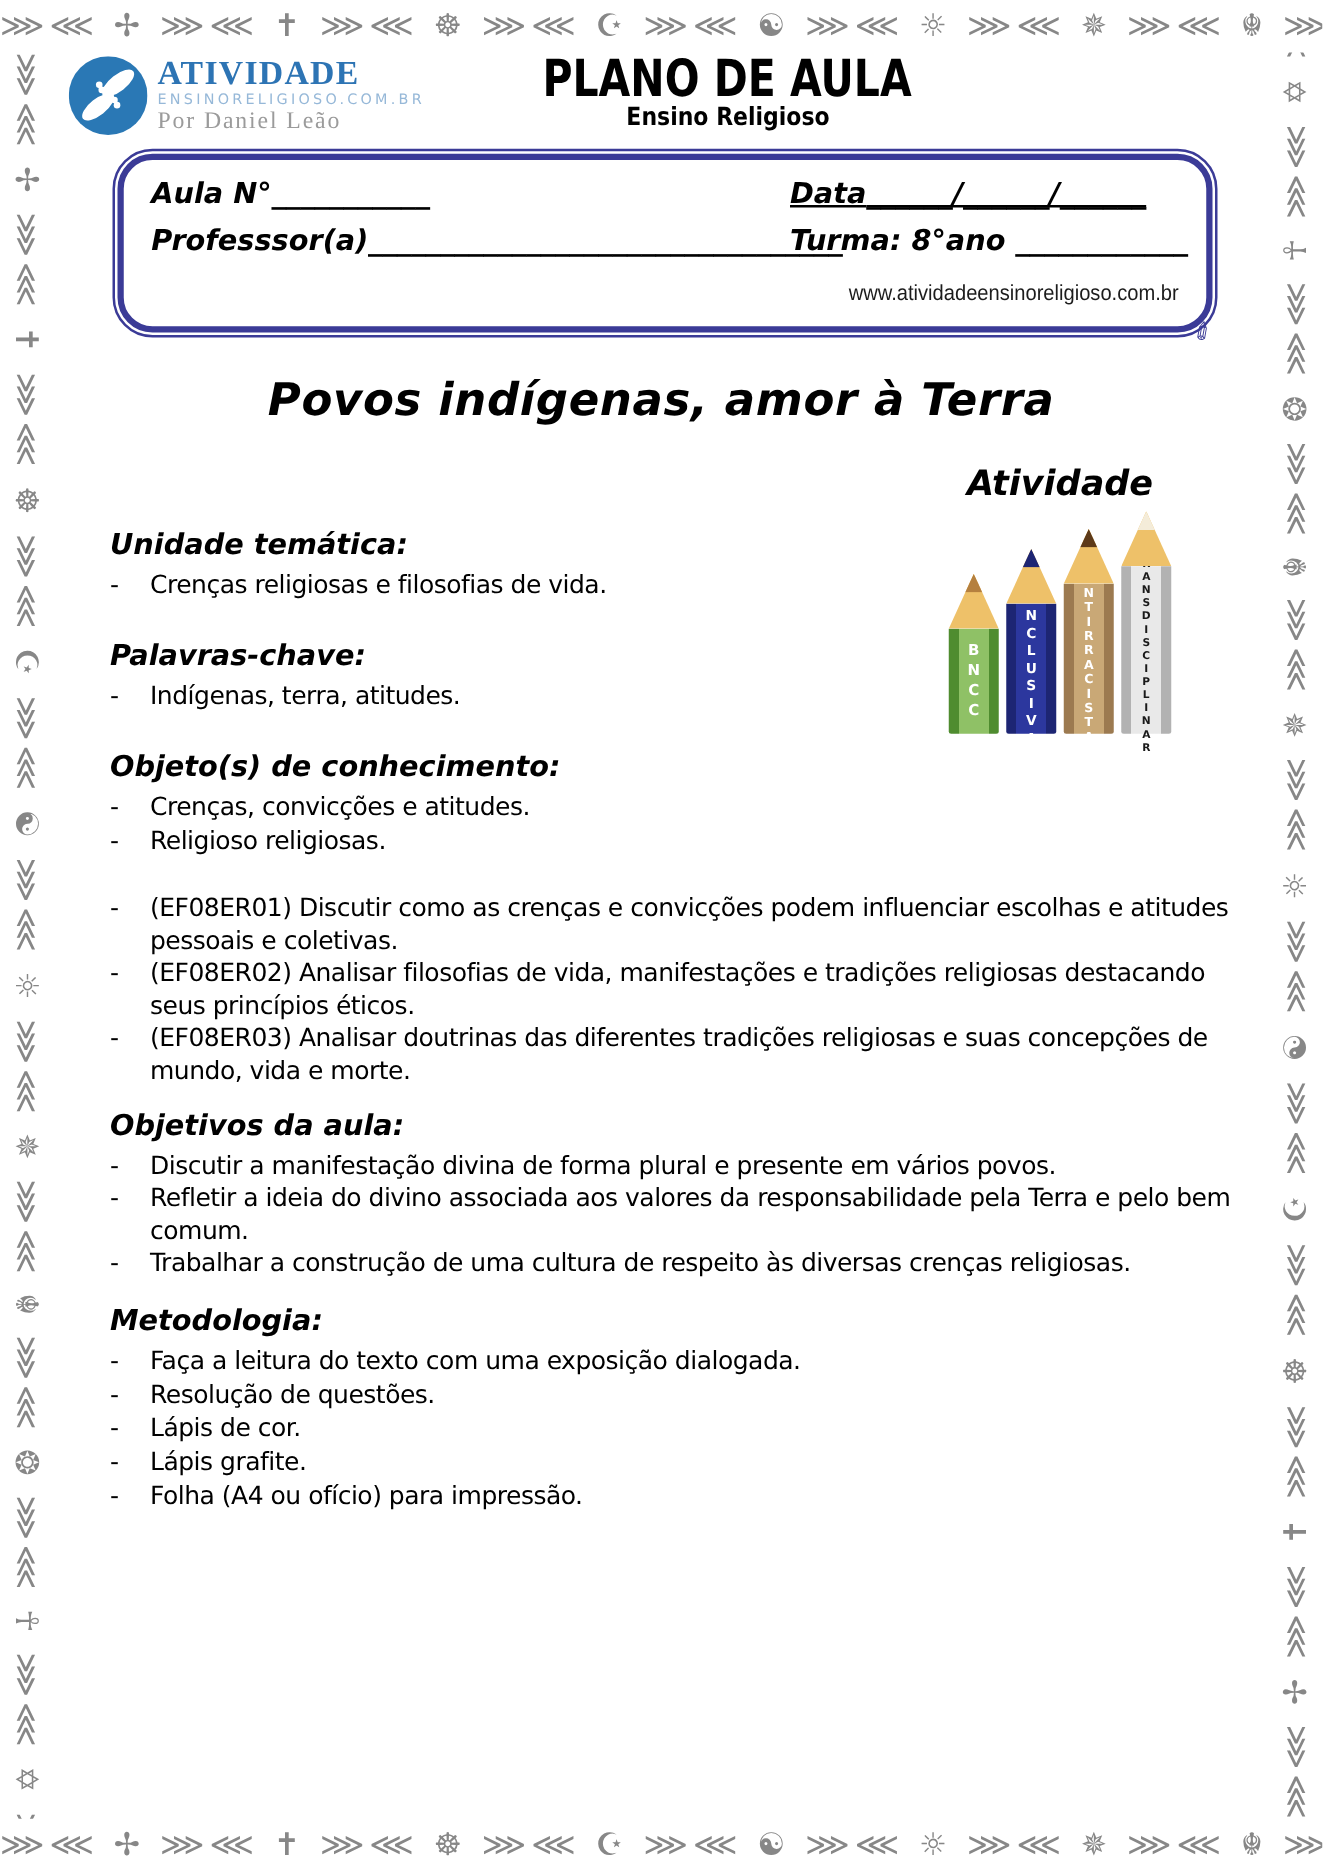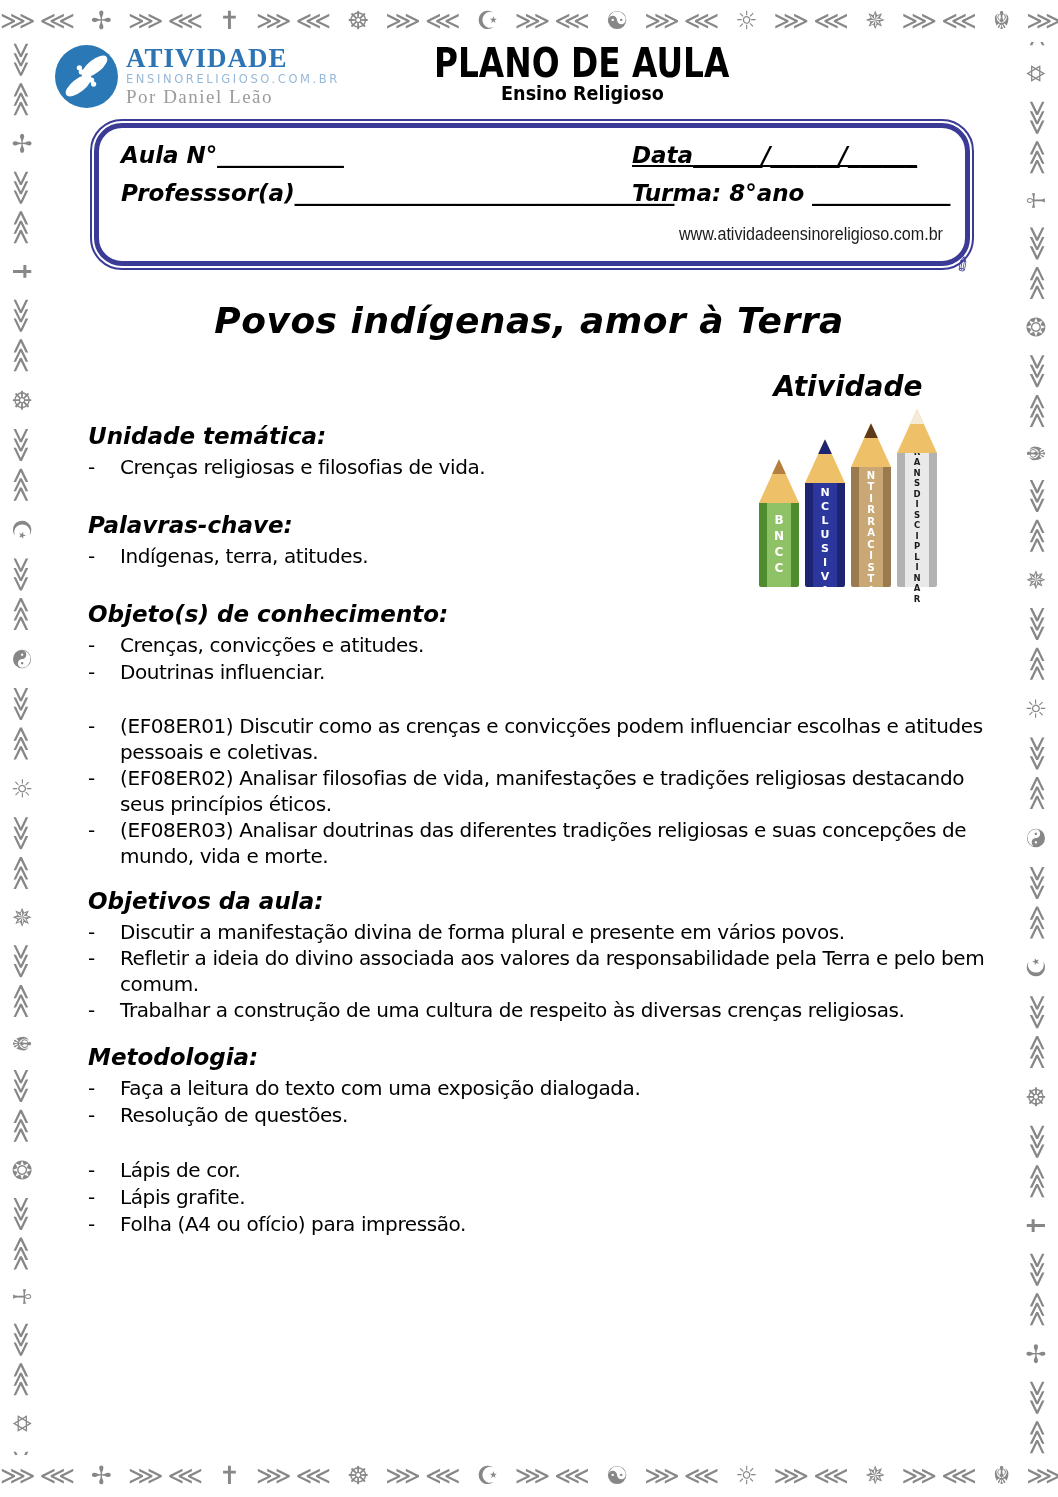--- a/index.html
+++ b/index.html
@@ -67,21 +67,21 @@
   .pencil:nth-child(4) .pencil-label{font-size:8.5px;letter-spacing:0.5px;}
 
   
   .content{position:absolute;left:88px;top:422px;width:897px;}
   .section h2{font-size:23px;line-height:28px;font-weight:bold;font-style:italic;
         margin:0 0 4px 0;font-family:"DejaVu Sans",sans-serif;}
   .item{display:flex;font-size:20px;line-height:27px;letter-spacing:-0.4px;}
   .item .dash{width:32px;flex:none;}
   .item .txt{flex:1;}
   .s-mb30{margin-bottom:30px;} .s-mb27{margin-bottom:27px;} .s-mb18{margin-bottom:18px;}
-  .s-mb20{margin-bottom:20px;} .s-mb28{margin-bottom:28px;}
+  .s-mb20{margin-bottom:20px;} .s-mb28{}
   .tight .item{line-height:26px;}
 </style>
 </head>
 <body>
 
 <div class="page">
 
   <div class="border-strip b-top" style="color: rgb(135, 135, 135);">⋙⋘ ✢ ⋙⋘ ✝ ⋙⋘ ☸ ⋙⋘ ☪ ⋙⋘ ☯ ⋙⋘ ☼ ⋙⋘ ✵ ⋙⋘ ☬ ⋙⋘ ❂ ⋙⋘ ☥ ⋙⋘ ✡ ⋙⋘ ☖ ⋙⋘ ✢ ⋙⋘ ✝ ⋙⋘ ☸ ⋙⋘ ☪ ⋙⋘ ☯ ⋙⋘ ☼ ⋙⋘ ✵ ⋙⋘ ☬ ⋙⋘ ❂ ⋙⋘ ☥ ⋙⋘ ✡ ⋙⋘ ☖ ⋙⋘ ✢ ⋙⋘ ✝ ⋙⋘ ☸ ⋙⋘ ☪ ⋙⋘ ☯ ⋙⋘ ☼ ⋙⋘ ✵ ⋙⋘ ☬ ⋙⋘ ❂ ⋙⋘ ☥ ⋙⋘ ✡ ⋙⋘ ☖ </div>
   <div class="border-strip b-bottom" style="color: rgb(135, 135, 135);">⋙⋘ ✢ ⋙⋘ ✝ ⋙⋘ ☸ ⋙⋘ ☪ ⋙⋘ ☯ ⋙⋘ ☼ ⋙⋘ ✵ ⋙⋘ ☬ ⋙⋘ ❂ ⋙⋘ ☥ ⋙⋘ ✡ ⋙⋘ ☖ ⋙⋘ ✢ ⋙⋘ ✝ ⋙⋘ ☸ ⋙⋘ ☪ ⋙⋘ ☯ ⋙⋘ ☼ ⋙⋘ ✵ ⋙⋘ ☬ ⋙⋘ ❂ ⋙⋘ ☥ ⋙⋘ ✡ ⋙⋘ ☖ ⋙⋘ ✢ ⋙⋘ ✝ ⋙⋘ ☸ ⋙⋘ ☪ ⋙⋘ ☯ ⋙⋘ ☼ ⋙⋘ ✵ ⋙⋘ ☬ ⋙⋘ ❂ ⋙⋘ ☥ ⋙⋘ ✡ ⋙⋘ ☖ </div>
   <div class="border-strip b-left" style="color: rgb(135, 135, 135);">⋙⋘ ✢ ⋙⋘ ✝ ⋙⋘ ☸ ⋙⋘ ☪ ⋙⋘ ☯ ⋙⋘ ☼ ⋙⋘ ✵ ⋙⋘ ☬ ⋙⋘ ❂ ⋙⋘ ☥ ⋙⋘ ✡ ⋙⋘ ☖ ⋙⋘ ✢ ⋙⋘ ✝ ⋙⋘ ☸ ⋙⋘ ☪ ⋙⋘ ☯ ⋙⋘ ☼ ⋙⋘ ✵ ⋙⋘ ☬ ⋙⋘ ❂ ⋙⋘ ☥ ⋙⋘ ✡ ⋙⋘ ☖ ⋙⋘ ✢ ⋙⋘ ✝ ⋙⋘ ☸ ⋙⋘ ☪ ⋙⋘ ☯ ⋙⋘ ☼ ⋙⋘ ✵ ⋙⋘ ☬ ⋙⋘ ❂ ⋙⋘ ☥ ⋙⋘ ✡ ⋙⋘ ☖ </div>
@@ -181,21 +181,21 @@
     </div>
 
     <div class="section s-mb27">
       <h2>Objeto(s) de conhecimento:</h2>
       <div class="item">
         <span class="dash">-</span>
         <span class="txt">Crenças, convicções e atitudes.</span>
         </div>
       <div class="item">
         <span class="dash">-</span>
-        <span class="txt">Doutrinas influenciar.</span>
+        <span class="txt">Religioso religiosas.</span>
         </div>
     </div>
 
     <div class="section s-mb18 tight">
       <div class="item">
         <span class="dash">-</span>
         <span class="txt">(EF08ER01) Discutir como as crenças e convicções podem influenciar escolhas e atitudes pessoais e coletivas.</span>
         </div>
       <div class="item">
         <span class="dash">-</span>

